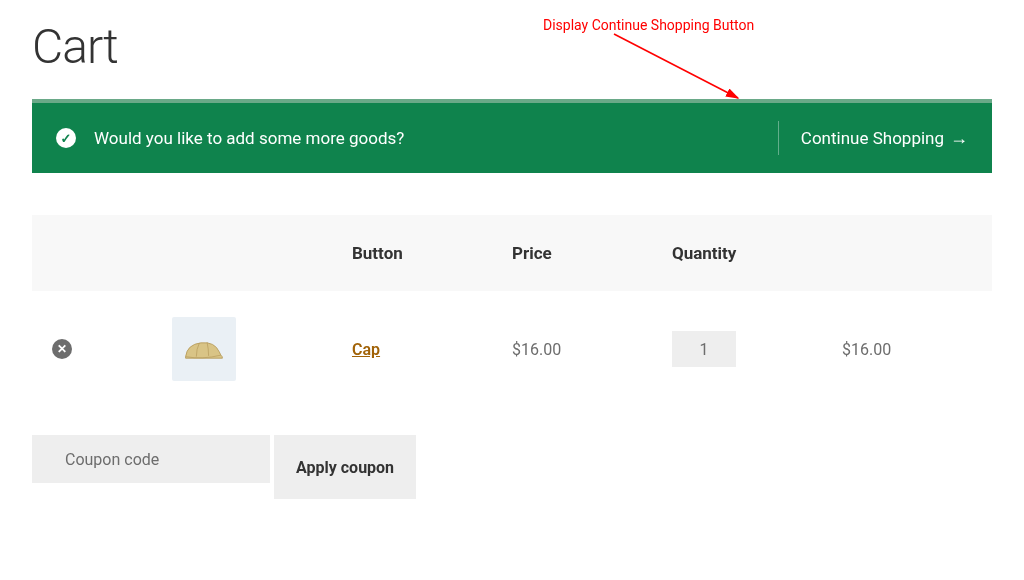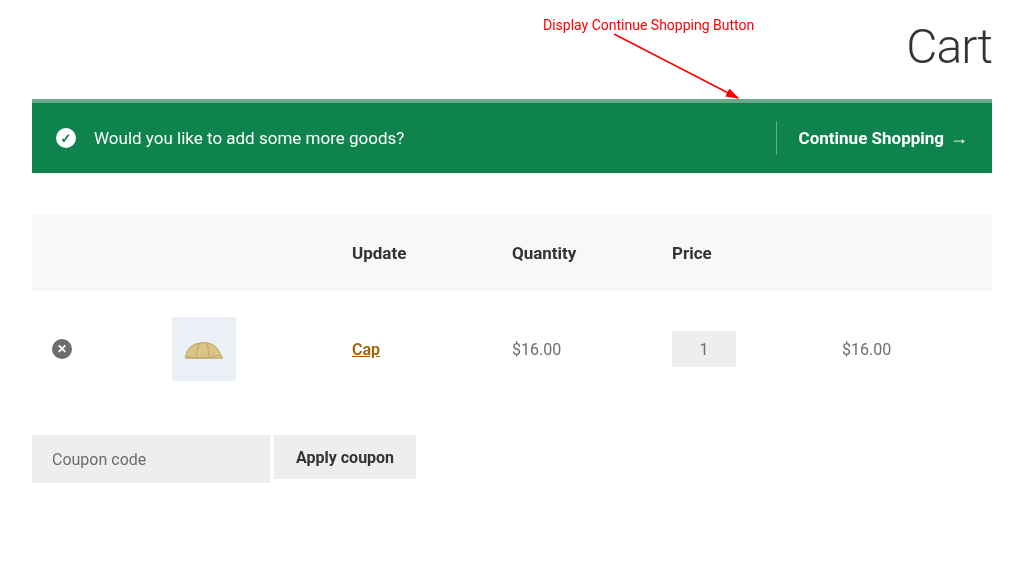--- a/index.html
+++ b/index.html
@@ -11,21 +11,20 @@
       height: 580px;
       padding: 18px 32px;
       position: relative;
     }
     .page-title {
       font-size: 48px;
       font-weight: 300;
       color: #333;
       margin-bottom: 24px;
       letter-spacing: -1px;
-      text-align: right;
     }
     .annotation {
       position: absolute;
       top: 17px;
       left: 543px;
       color: #ff0000;
       font-size: 14px;
       pointer-events: none;
     }
     .arrow-svg {
@@ -63,21 +62,21 @@
       flex-shrink: 0;
     }
     .banner-msg {
       font-size: 17px;
       font-weight: 400;
     }
     .continue-btn {
       border-left: 1px solid rgba(255,255,255,0.35);
       padding: 6px 0 6px 22px;
       font-size: 17px;
-      font-weight: 700;
+      font-weight: 400;
       color: #fff;
       cursor: pointer;
       display: flex;
       align-items: center;
     }
     .continue-arrow { margin-left: 6px; font-size: 18px; }
 
     .cart-table { width: 100%; }
     .cart-header {
       display: grid;
@@ -124,26 +123,26 @@
     }
     .actions-row {
       display: flex;
       background: #fff;
       padding: 0;
       margin-top: 28px;
     }
     .coupon-input {
       width: 238px; height: 48px;
       background: #eeeeee; border: none;
-      padding: 0 20px; font-size: 16px;
+      padding: 0 33px; font-size: 16px;
       color: #6d6d6d; font-family: inherit;
     }
     .coupon-input::placeholder { color: #6d6d6d; }
     .btn {
-      height: 44px; padding: 0 22px;
+      height: 64px; padding: 0 22px;
       background: #eeeeee; border: none;
       font-size: 16px; font-family: inherit;
       cursor: pointer; color: #6d6d6d;
     }
     .btn-apply { font-weight: 700; color: #333; margin-left: 4px; }
     .spacer { flex: 1; }
   </style>
 </head>
 <body>
 
@@ -167,23 +166,23 @@
   <div class="continue-btn">
     <span>Continue Shopping</span>
     <span class="continue-arrow">→</span>
   </div>
 </div>
 
 <div class="cart-table">
   <div class="cart-header">
     <div></div>
     <div></div>
-    <div>Update</div>
+    <div>Button</div>
+    <div>Price</div>
     <div>Quantity</div>
-    <div>Price</div>
   </div>
 
   <div class="cart-row">
     <div class="remove-wrap">
       <span class="remove-btn">
         <span>✕</span>
       </span>
     </div>
     <div>
       <div class="thumb">

